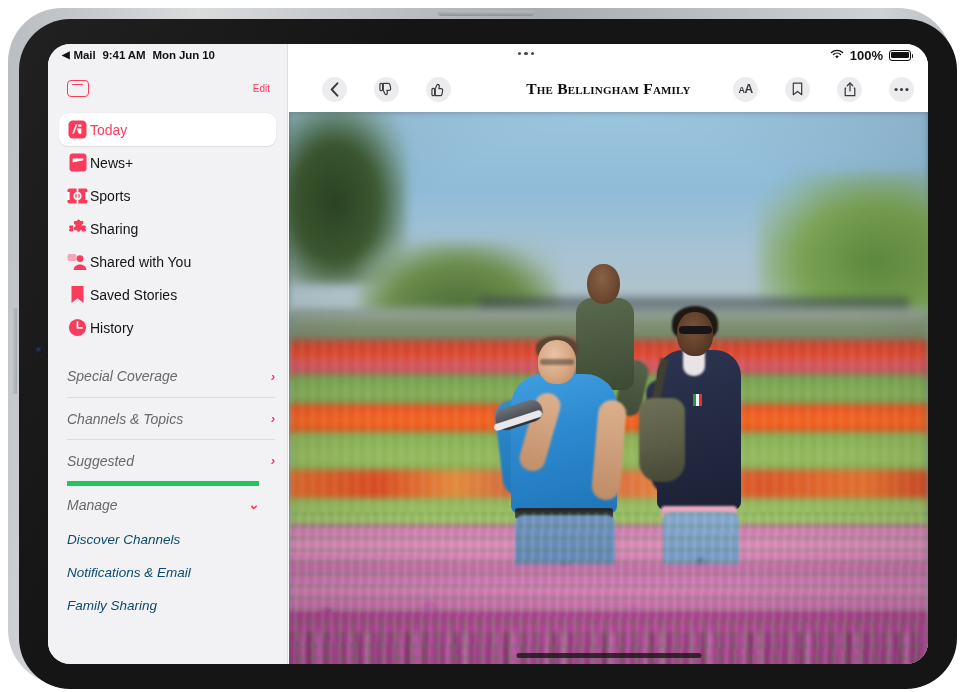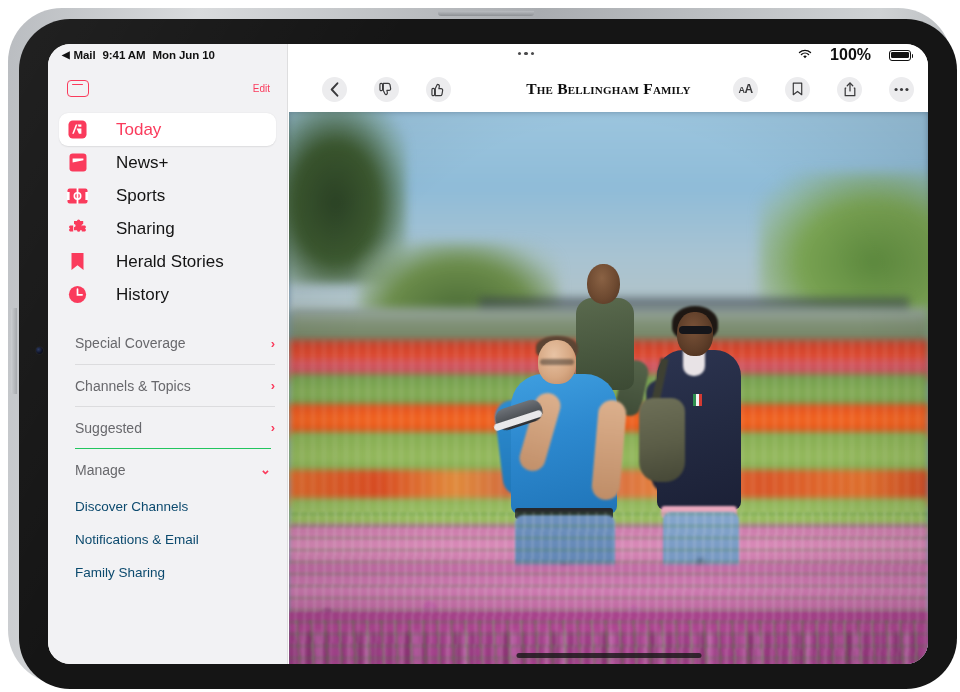--- a/index.html
+++ b/index.html
@@ -114,66 +114,66 @@
   .edit-btn {
     color: #fa3b5c;
     font-size: 10px;
     font-weight: 400;
   }
   .nav-list { padding: 3px 11px 0 11px; }
   .nav-item {
     height: 33px;
     display: flex;
     align-items: center;
-    gap: 28px;
+    gap: 2px;
     padding-left: 8px;
     border-radius: 9px;
-    font-size: 17px;
+    font-size: 14px;
     color: #141414;
   }
   .nav-item.selected {
     background: #ffffff;
     color: #fa3b5c;
     box-shadow: 0 0.5px 1.5px rgba(0,0,0,0.09);
   }
   .nav-icon {
     width: 21px; height: 21px;
     display: flex; align-items: center; justify-content: center;
     flex: 0 0 21px;
   }
   .nav-icon svg { display: block; }
 
   
-  .sec-list { margin-top: 11px; padding: 0 0 0 8px; }
+  .sec-list { margin-top: 11px; padding: 0 0 0 0; font-style: italic; }
   .sec-row {
     height: 42px;
     margin: 0 12px 0 19px;
     display: flex;
     align-items: center;
     justify-content: space-between;
     font-size: 14px;
     color: #68686c;
     border-top: 1px solid #dcdcde;
   }
   .sec-row.first { border-top: none; }
   .chev {
     color: #fa3b5c;
     font-size: 13px;
     font-weight: 700;
     line-height: 1;
   }
   .manage-row {
     height: 42px;
-    margin: 0 16px 0 19px;
+    margin: 0 28px 0 19px;
     display: flex;
     align-items: center;
     justify-content: space-between;
     font-size: 14px;
     color: #68686c;
-    border-top: 1px solid #22c55e;
+    border-top: 5px solid #22c55e;
   }
   .manage-link {
     height: 33px;
     margin-left: 19px;
     display: flex;
     align-items: center;
     font-size: 13.5px;
     color: #0c4a6e;
   }
 
@@ -184,22 +184,22 @@
     right: 0; bottom: 0;
     background: #ffffff;
   }
   .content-statusbar {
     height: 22px;
     position: relative;
     display: flex;
     align-items: center;
     justify-content: flex-end;
     padding-right: 17px;
-    gap: 18px;
-    font-size: 16px;
+    gap: 6px;
+    font-size: 13px;
     font-weight: 700;
     color: #111;
   }
   .multitask-dots {
     position: absolute;
     left: 229px; top: 8px;
     display: flex;
     gap: 3px;
   }
   .multitask-dots i {
@@ -661,28 +661,38 @@
           <span class="nav-icon">
             <svg width="21" height="19" viewBox="0 0 21 19">
                 <path d="M7 2h3a1.6 1.6 0 1 1 3.2 0h3v3a1.6 1.6 0 1 0 0 3.2v3h-3a1.6 1.6 0 1 1-3.2 0H7V8.2a1.6 1.6 0 1 0 0-3.2Z" fill="#fa3b5c"></path>
                 <path d="M3.2 6.6h3v5.8h-3a1.5 1.5 0 0 1 0-2.9 1.5 1.5 0 0 1 0-2.9Z" fill="#fa3b5c"></path>
                 <path d="M17.8 6.6h-3v5.8h3a1.5 1.5 0 0 0 0-2.9 1.5 1.5 0 0 0 0-2.9Z" fill="#fa3b5c"></path>
               </svg>
           </span>
           <span>Sharing</span>
         </div>
 
+        <div class="nav-item">
+          <span class="nav-icon">
+            <svg width="21" height="18" viewBox="0 0 21 18">
+                <rect x="0.5" y="1" width="9" height="7" rx="2" fill="#f8a3b6"></rect>
+                <circle cx="13" cy="5.6" r="3.4" fill="#fa3b5c"></circle>
+                <path d="M6.6 17c0-3.4 2.9-5.6 6.4-5.6s6.4 2.2 6.4 5.6Z" fill="#fa3b5c"></path>
+              </svg>
+          </span>
+          <span>Shared with You</span>
+        </div>
 
         <div class="nav-item">
           <span class="nav-icon">
             <svg width="15" height="19" viewBox="0 0 15 19">
                 <path d="M1.5 1h12v17l-6-4.8L1.5 18Z" fill="#fa3b5c"></path>
               </svg>
           </span>
-          <span>Herald Stories</span>
+          <span>Saved Stories</span>
         </div>
 
         <div class="nav-item">
           <span class="nav-icon">
             <svg width="19" height="19" viewBox="0 0 19 19">
                 <circle cx="9.5" cy="9.5" r="8.6" fill="#fa3b5c"></circle>
                 <path d="M9.5 4.2v5.6h4.6" stroke="#fff" stroke-width="1.7" fill="none" stroke-linecap="round"></path>
               </svg>
           </span>
           <span>History</span>

